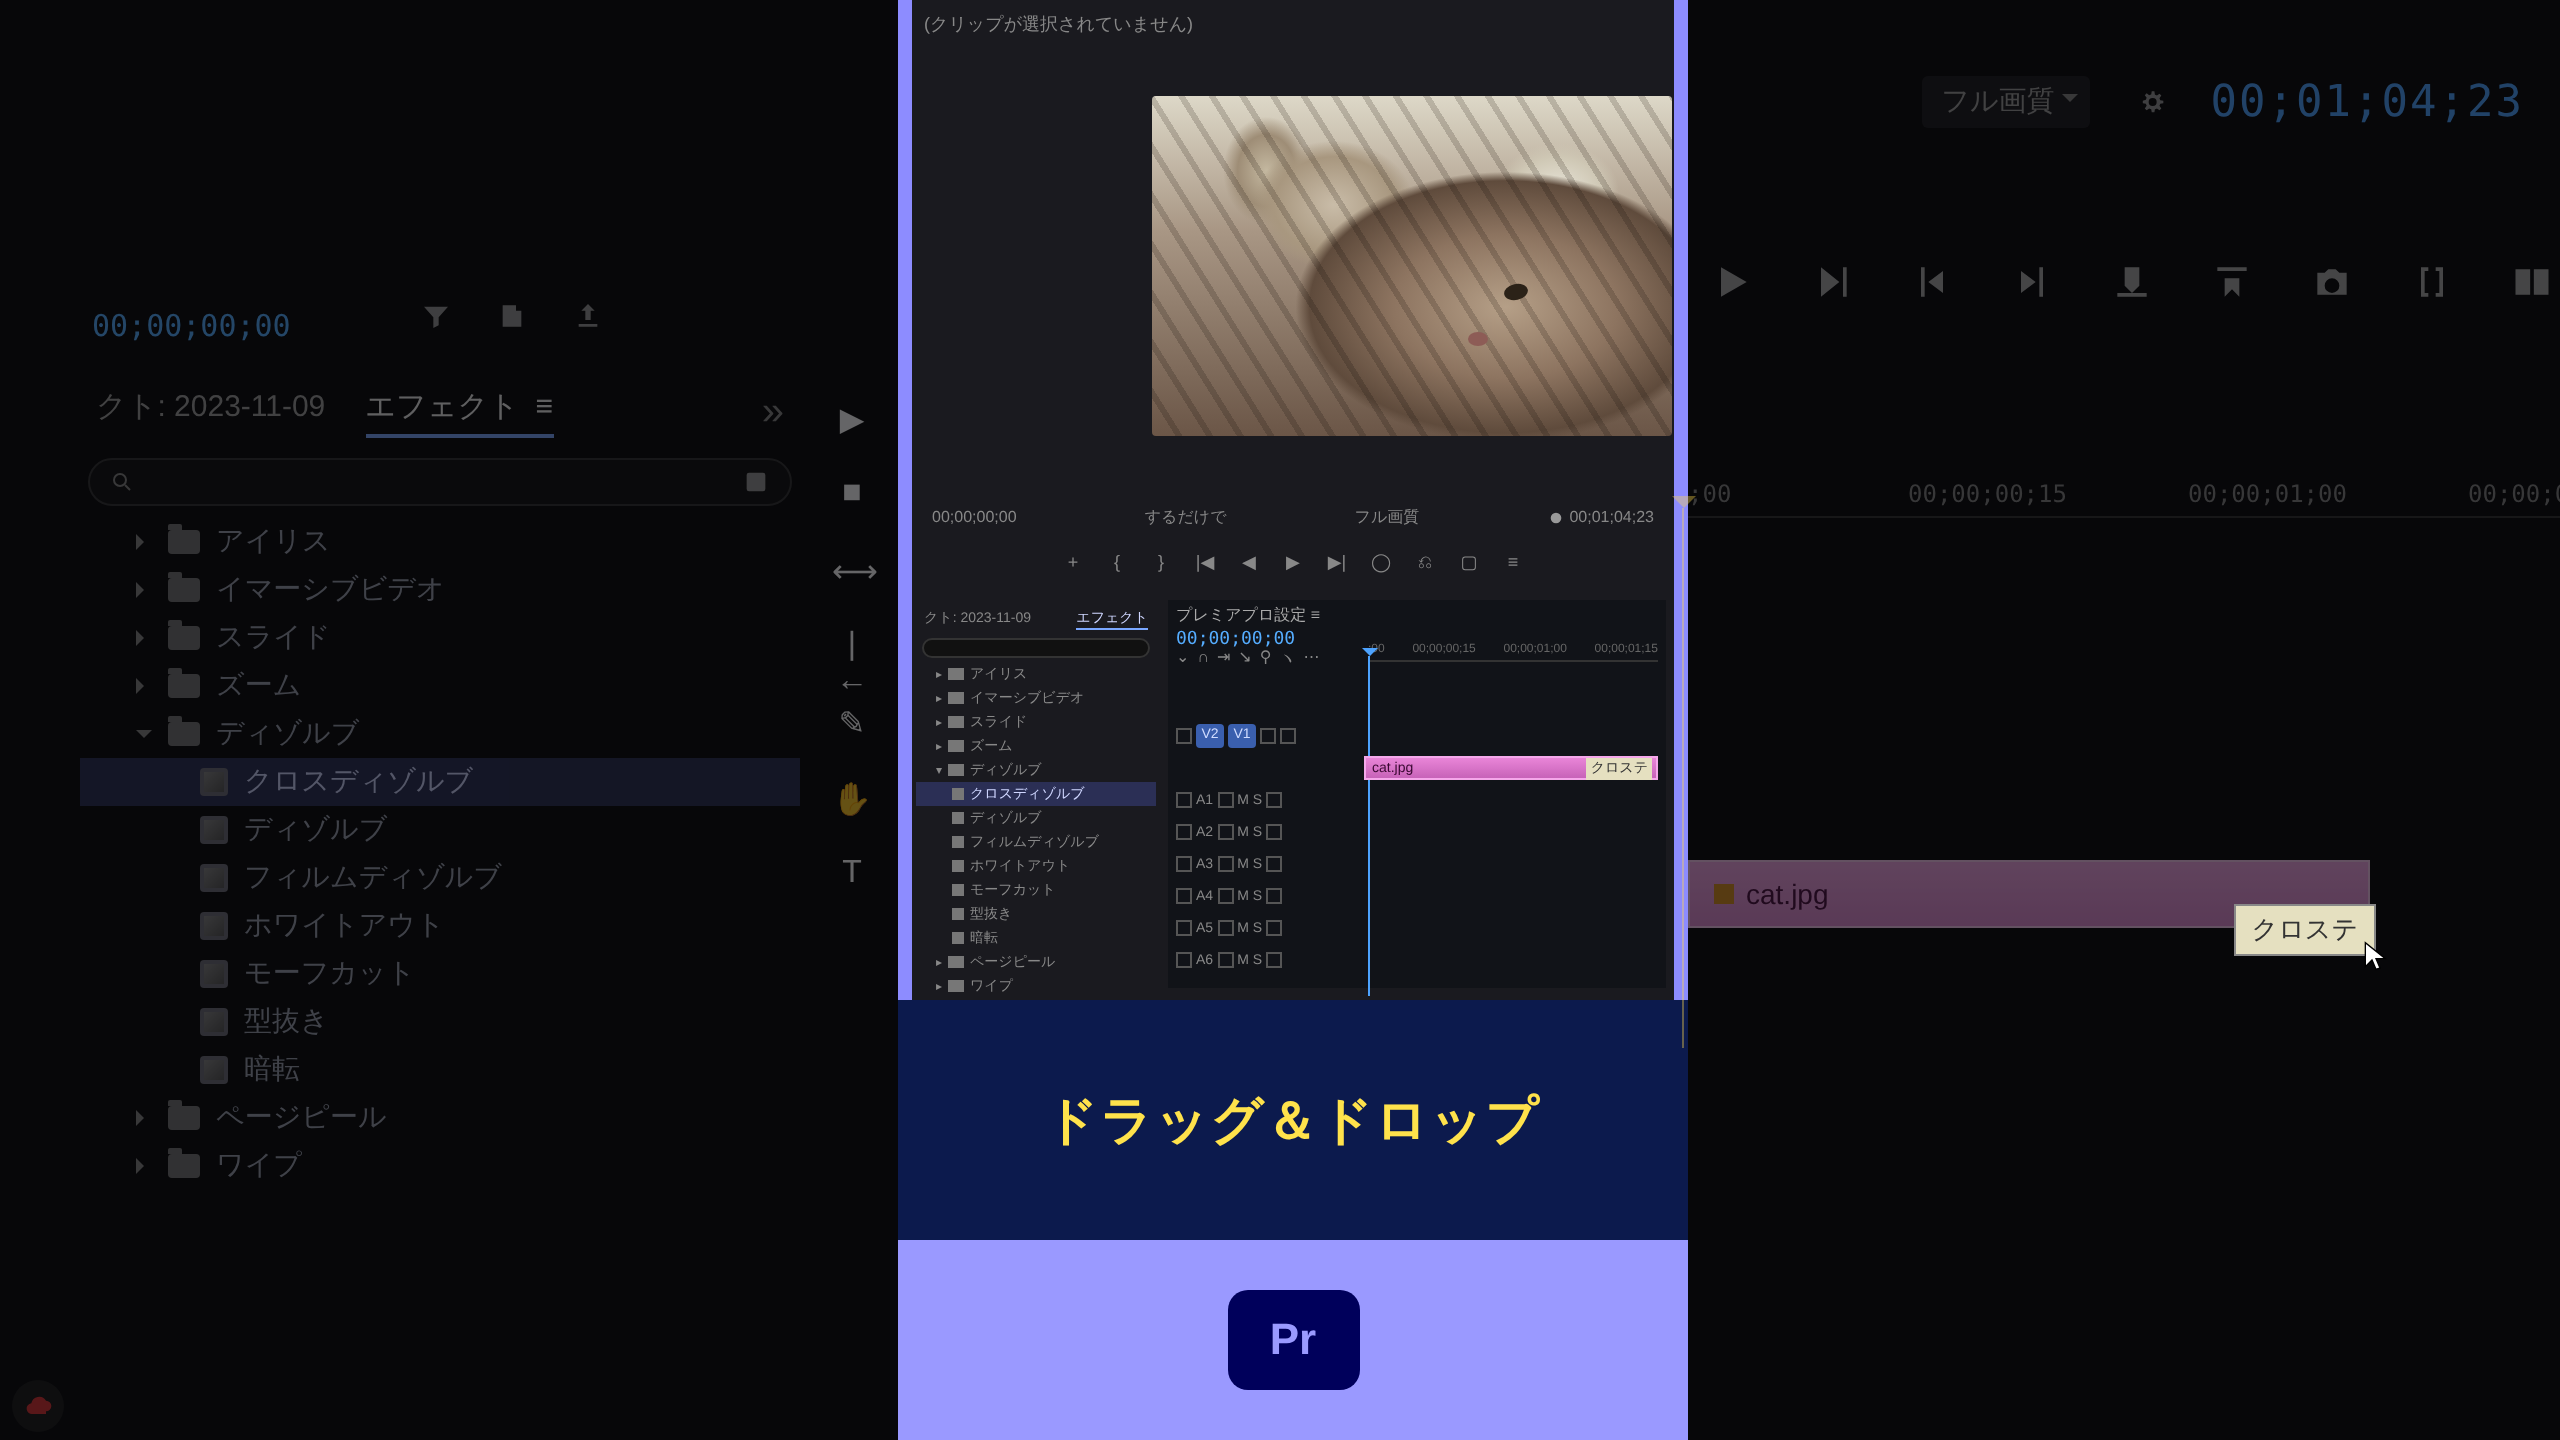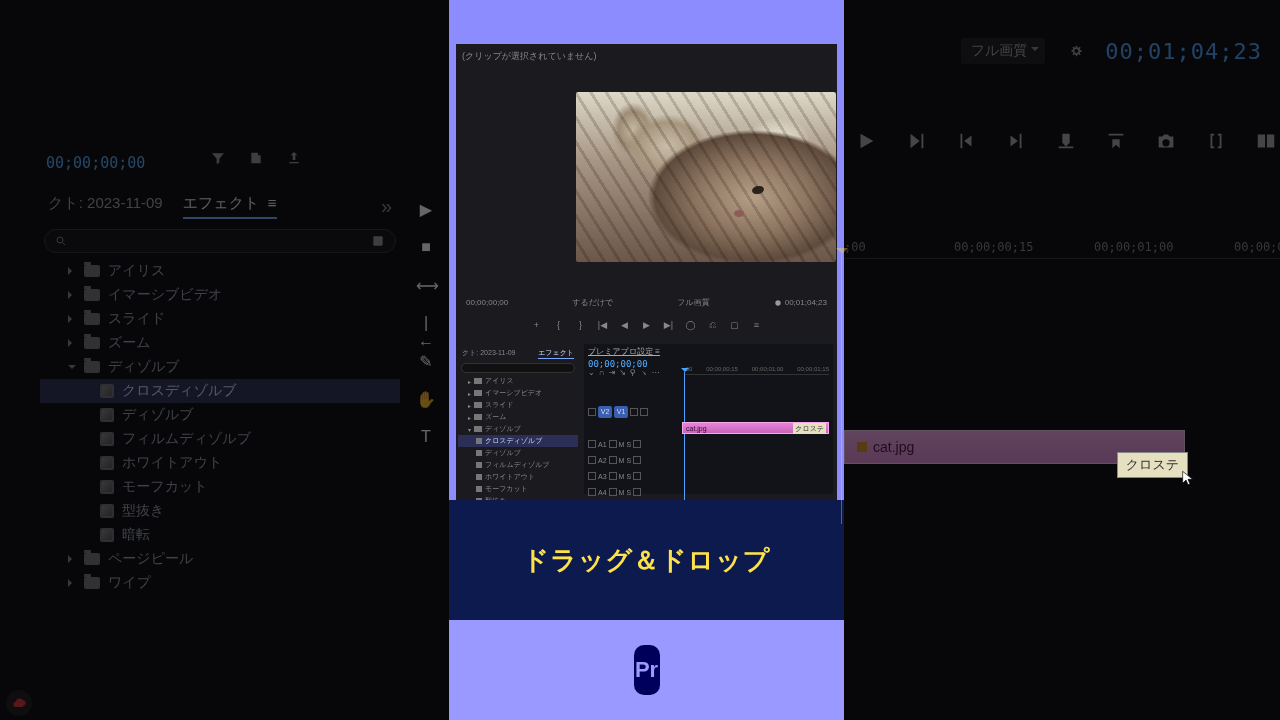--- a/index.html
+++ b/index.html
@@ -39,21 +39,21 @@
   .folder:before{content:"";position:absolute;top:-3px;left:0;width:7px;height:3px;background:#777;border-radius:1px 1px 0 0;}
   .fx{width:14px;height:14px;background:#6d6d7a;display:inline-block;border-radius:2px;position:relative;}
   .fx:after{content:"";position:absolute;inset:2px;background:linear-gradient(135deg,#888 0%,#555 100%);}
 
   
   .vtool{position:absolute;top:200px;left:410px;width:32px;display:flex;flex-direction:column;gap:18px;align-items:center;}
   .vtool div{width:20px;height:20px;color:#fff;font-size:16px;text-align:center;}
 
   
   .center{position:absolute;top:0;left:449px;width:395px;height:720px;background:#8d8cff;}
-  .center .inner{position:absolute;top:0;left:7px;right:7px;bottom:220px;background:#1a1a1f;margin-top:44px;}
+  .center .inner{position:absolute;top:0;left:7px;right:7px;bottom:220px;background:#1a1a1f;}
   .noclip{font-size:9px;color:#888;padding:6px;}
   .preview{position:absolute;top:48px;left:120px;width:260px;height:170px;background:linear-gradient(180deg,#ddd8c8 0%,#a89684 40%,#6b5647 100%);border-radius:2px;overflow:hidden;}
   .cat-fur{position:absolute;inset:0;background:
     radial-gradient(ellipse 140px 90px at 68% 62%,#b59f87 0%,#8d7460 40%,#5f4b3c 70%,transparent 75%),
     radial-gradient(ellipse 50px 40px at 35% 32%,#c9bca8 0%,#a8977f 60%,transparent 80%),
     radial-gradient(ellipse 36px 28px at 78% 28%,#e8e4d8 0%,#cfc8b5 60%,transparent 85%),
     radial-gradient(ellipse 24px 30px at 22% 22%,#c4b8a0 0%,#9e8d76 60%,transparent 90%);
   }
   .cat-stripes{position:absolute;inset:0;background:
     repeating-linear-gradient(58deg,transparent 0 10px,rgba(50,38,30,.32) 10px 13px);mix-blend-mode:multiply;opacity:.6;}
@@ -64,37 +64,37 @@
   .trans-mini span{width:12px;height:12px;font-size:9px;color:#888;text-align:center;}
 
   .mini-eff{position:absolute;top:302px;left:2px;width:120px;font-size:7px;color:#888;}
   .mini-eff .hd{display:flex;justify-content:space-between;padding:2px 4px;}
   .mini-eff ul{list-style:none;margin:2px 0 0 0;padding:0;}
   .mini-eff li{padding:1px 2px 1px 10px;display:flex;align-items:center;gap:3px;}
   .mini-eff li.on{background:#2b2f55;color:#cfd6ff;}
   .mf{width:8px;height:6px;background:#777;display:inline-block;}
 
   .mini-tl{position:absolute;top:300px;left:128px;right:4px;bottom:6px;background:#111318;}
-  .mini-tl .seq{font-size:8px;color:#aaa;padding:2px 4px;text-decoration:underline;}
+  .mini-tl .seq{font-size:8px;color:#aaa;padding:2px 4px;}
   .mini-tl .tc{font-size:9px;font-family:monospace;color:#55adff;padding:0 4px;}
   .mini-tl .ruler{position:absolute;top:30px;left:100px;right:4px;height:10px;border-top:1px solid #333;}
   .mini-tl .ph{position:absolute;top:28px;left:100px;width:1px;height:170px;background:#4da3ff;}
   .mini-tl .ph:before{content:"";position:absolute;top:-4px;left:-3px;border:4px solid transparent;border-top-color:#4da3ff;}
   .mini-tracks{position:absolute;top:60px;left:4px;right:4px;}
   .mtrk{display:flex;align-items:center;height:16px;font-size:7px;gap:4px;}
   .mtrk .hdr{width:90px;display:flex;align-items:center;gap:2px;color:#888;}
   .vchip{width:14px;height:12px;background:#3a5fae;border-radius:2px;text-align:center;font-size:7px;color:#d0dcff;line-height:12px;}
   .minibox{width:8px;height:8px;border:1px solid #555;}
   .clip-pink{height:12px;background:linear-gradient(#e985d8,#c763b8);border:1px solid #f5a8ea;flex:1;font-size:7px;color:#3a0832;padding-left:3px;line-height:11px;}
 
   .caption-zone{position:absolute;left:0;right:0;top:500px;height:120px;background:#0c1a4d;display:flex;flex-direction:row;align-items:center;justify-content:center;}
   .cap1{font-size:26px;font-weight:800;color:#ffe24b;letter-spacing:1px;}
   .cap2{font-size:26px;font-weight:800;color:#fff;}
   .logo-zone{position:absolute;left:0;right:0;top:620px;bottom:0;background:#9a99ff;display:flex;align-items:center;justify-content:center;}
-  .pr{width:26px;height:50px;background:#00005b;border-radius:10px;display:flex;align-items:center;justify-content:center;color:#9a9aff;font-weight:800;font-size:22px;}
+  .pr{width:66px;height:50px;background:#00005b;border-radius:10px;display:flex;align-items:center;justify-content:center;color:#9a9aff;font-weight:800;font-size:22px;}
 
   
   .rt{position:absolute;top:240px;left:844px;right:0;}
   .rt-lab{position:absolute;top:0;font-size:12px;color:#888;font-family:monospace;}
   .rt-rule{position:absolute;top:18px;left:0;right:0;height:1px;background:#333;}
   .rt-ph{position:absolute;top:14px;left:-3px;width:1px;height:270px;background:#ffd94a;}
   .rt-ph:before{content:"";position:absolute;top:-6px;left:-5px;border:6px solid transparent;border-top-color:#ffd94a;}
 
   .big-clip{position:absolute;top:430px;left:844px;right:95px;height:34px;background:linear-gradient(#f2a6e5,#e08cd3);border:1px solid #f9c9f0;display:flex;align-items:center;padding-left:12px;color:#4a1140;font-size:14px;}
   .big-clip:before{content:"";width:10px;height:10px;background:#d98f22;margin-right:6px;}

